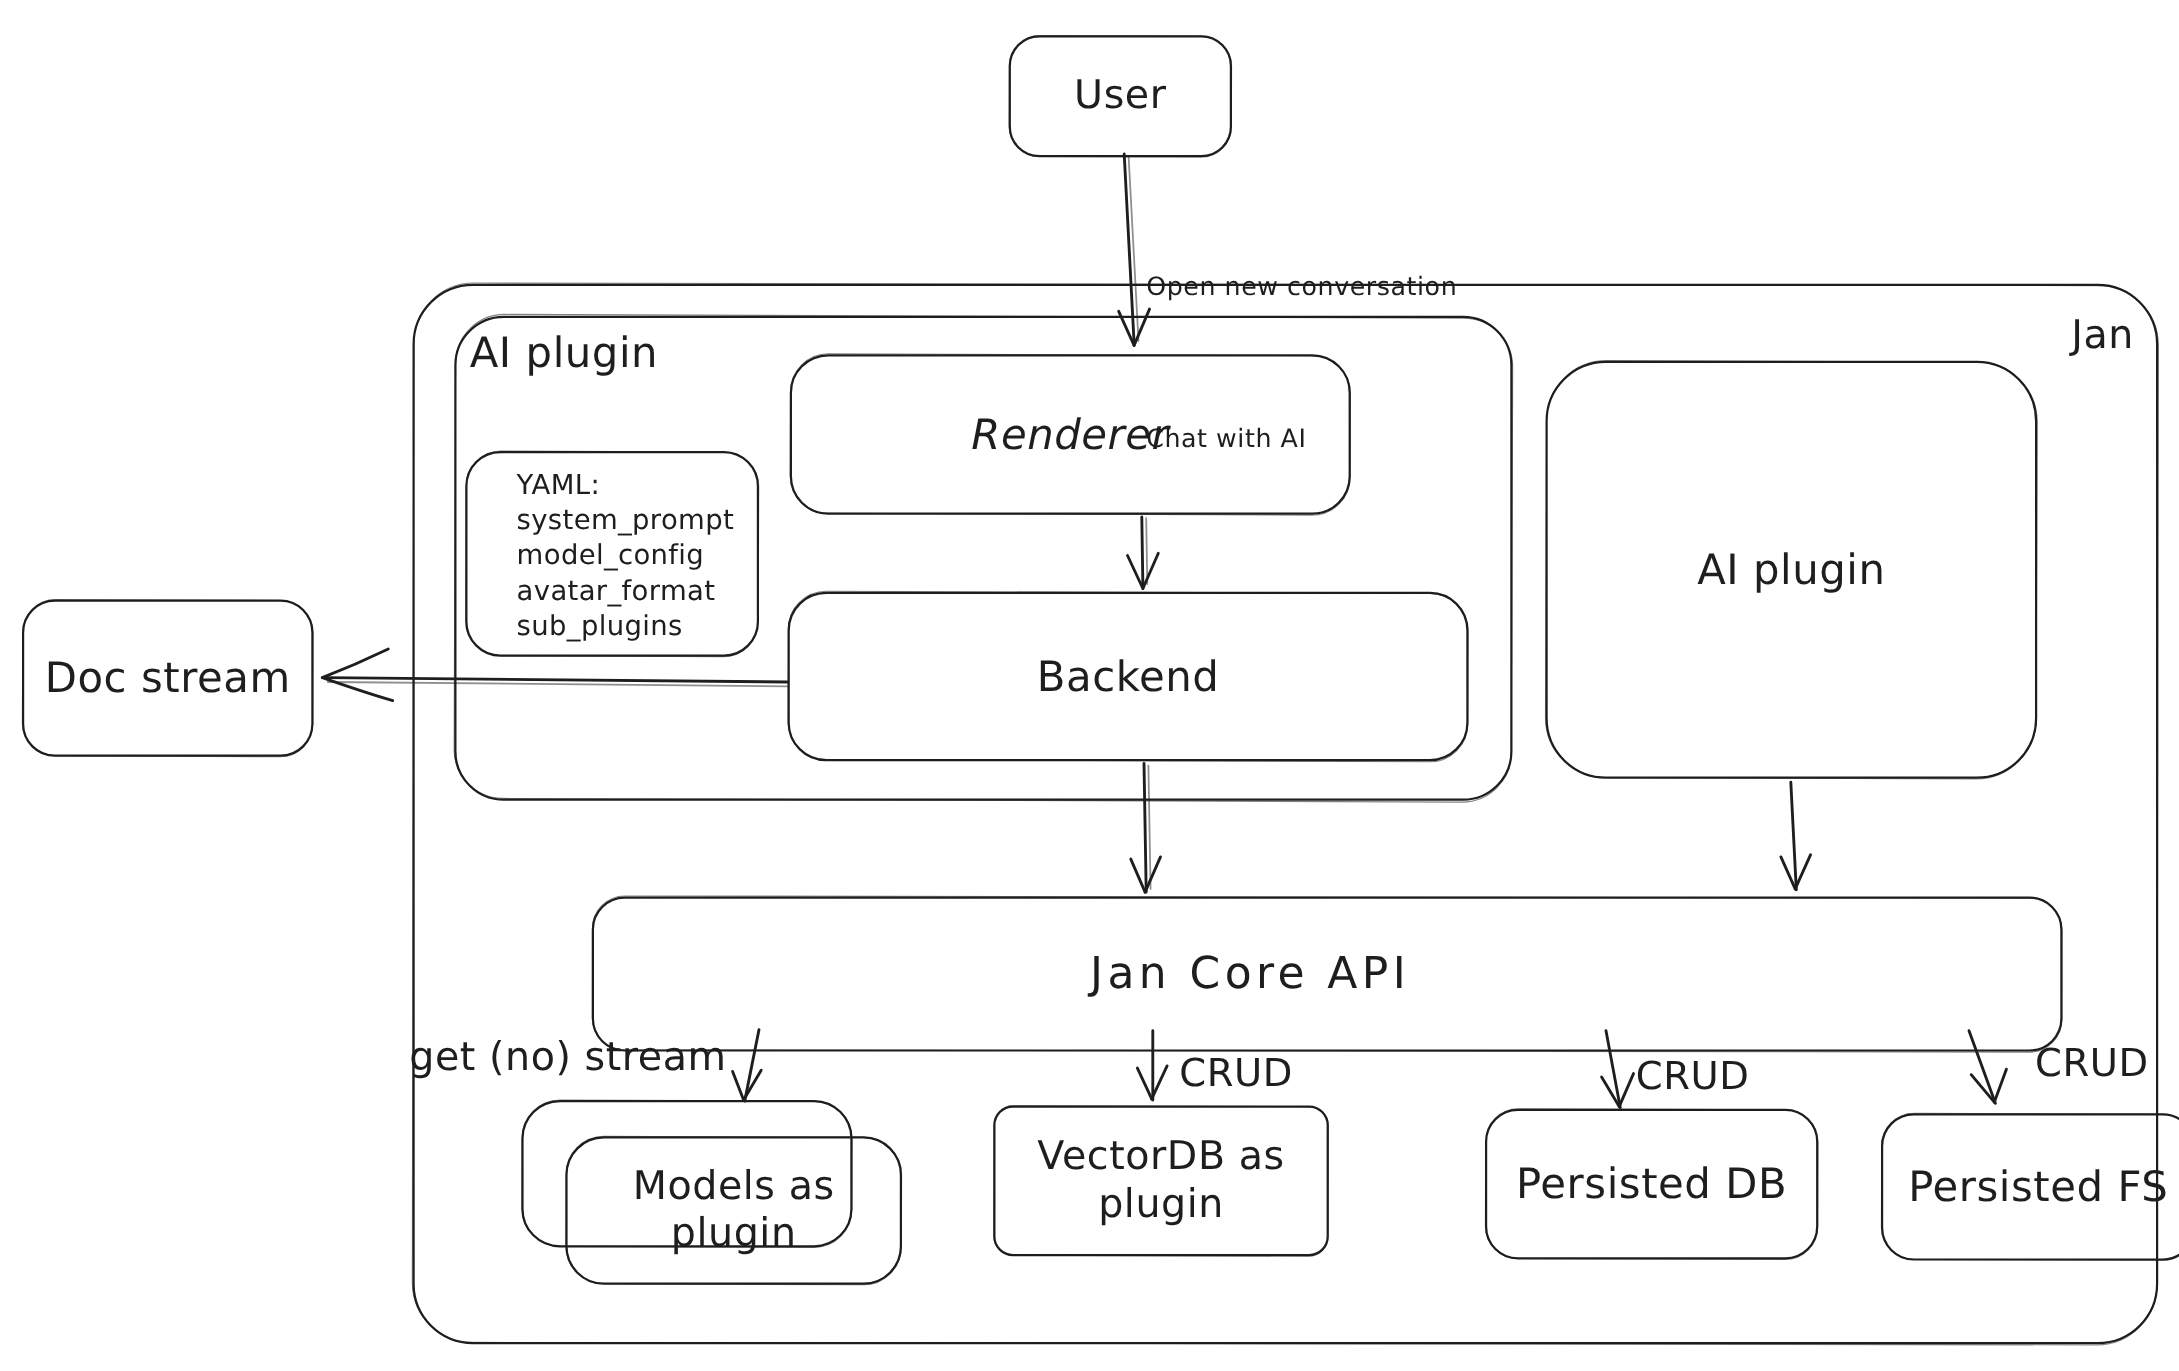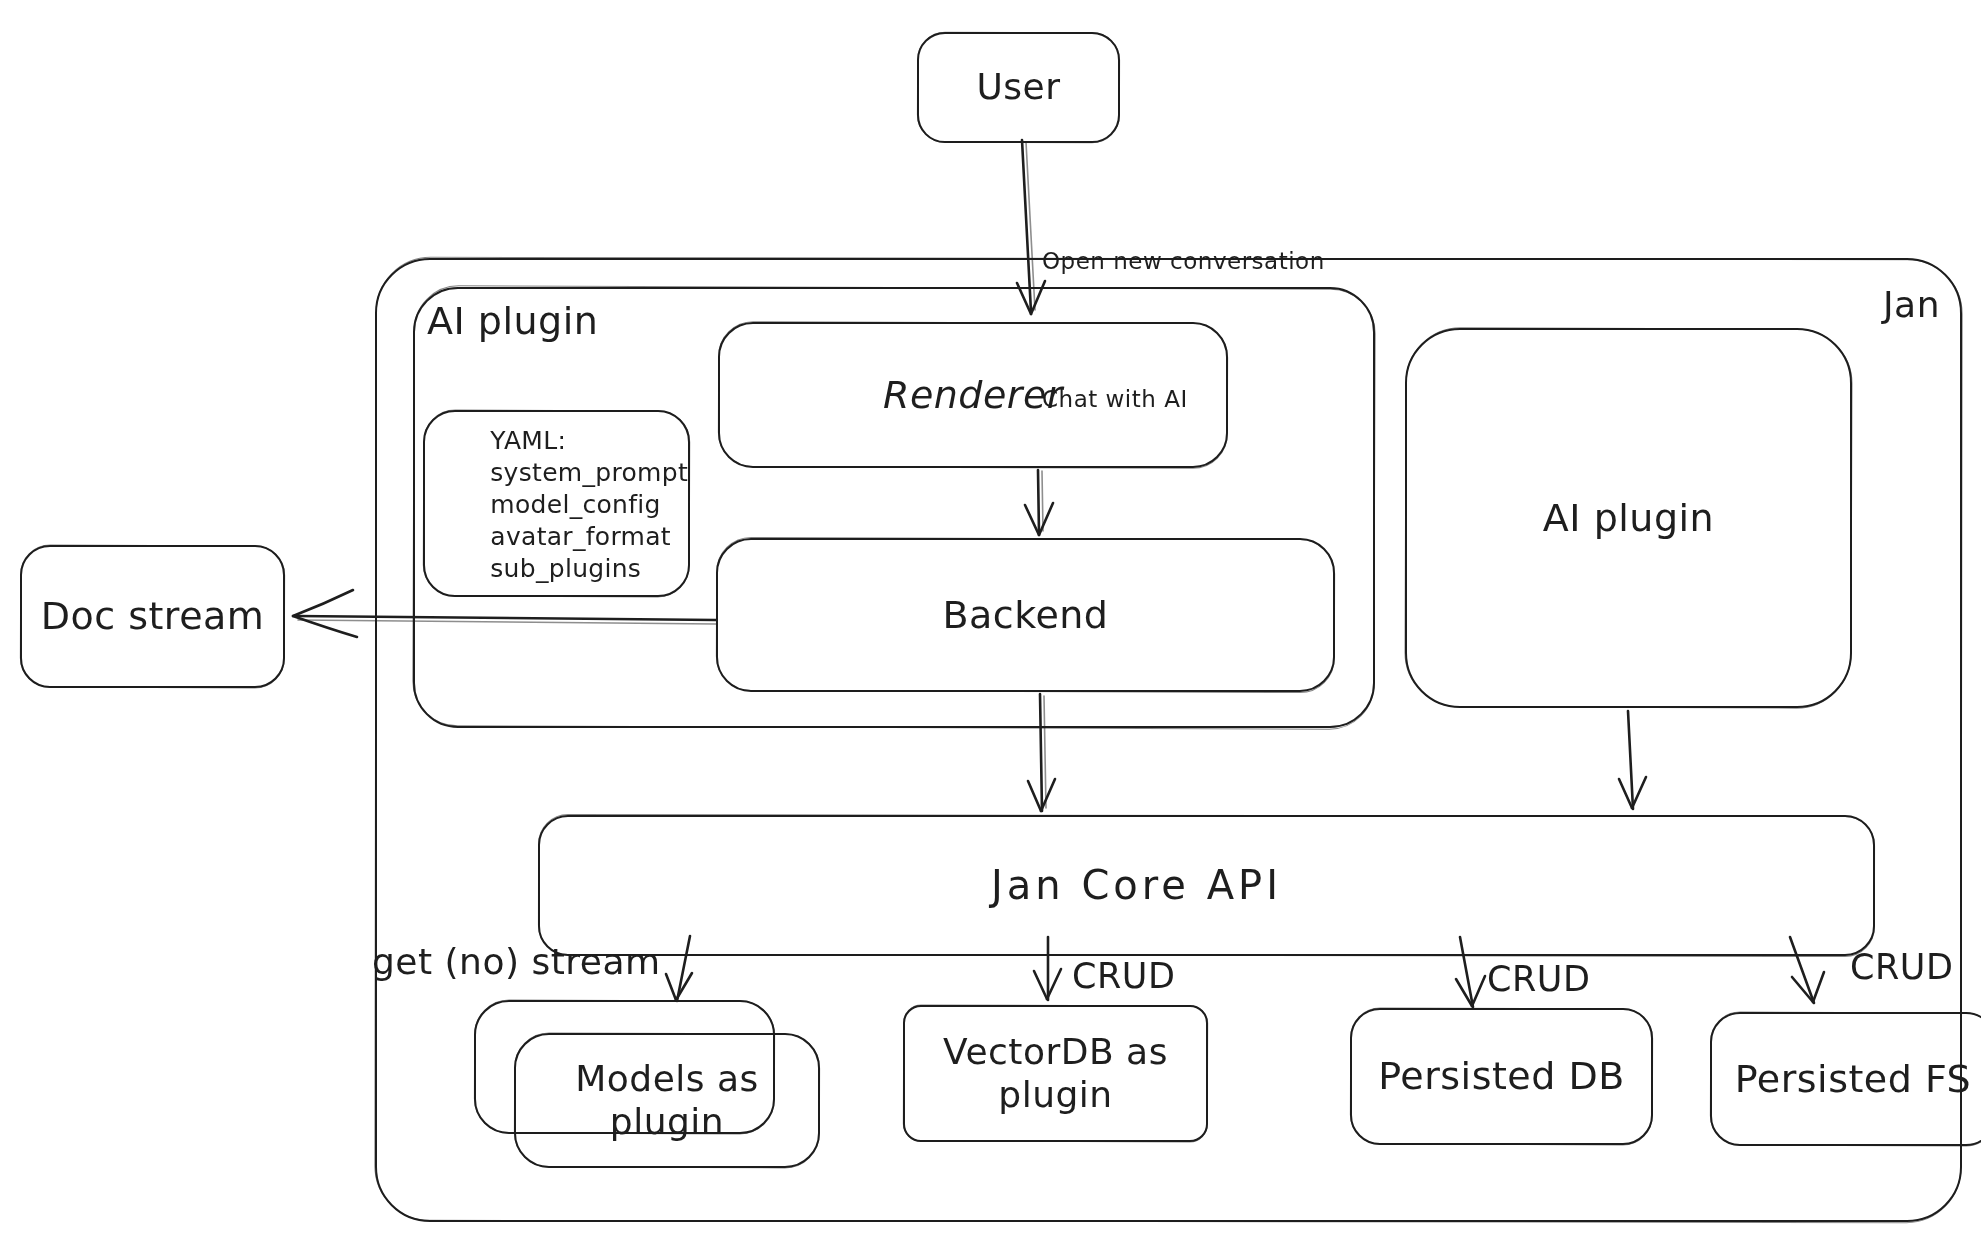--- a/index.html
+++ b/index.html
@@ -112,21 +112,21 @@
   </svg>
 
   <div class="box sketch sketch-soft node" style="left:375px;top:258px;width:1587px;height:964px;border-radius:55px;"></div>
 
   <div class="label" style="left:1790px;top:284px;width:150px;text-align:right;font-size:36px;">Jan</div>
 
   <div class="box sketch node" style="left:413px;top:287px;width:962px;height:441px;border-radius:45px;"></div>
 
   <div class="label" style="left:427px;top:299px;font-size:38px;">AI plugin</div>
 
-  <div class="box sketch node" style="left:423px;top:410px;width:267px;height:187px;border-radius:32px;align-items:flex-start;justify-content:flex-end;">
+  <div class="box sketch node" style="left:423px;top:410px;width:267px;height:187px;border-radius:32px;align-items:flex-start;justify-content:center;">
     <div style="padding:13px 0 0 24px;text-align:left;font-size:25px;line-height:32px;letter-spacing:.3px;">
       <div>YAML:</div>
       <div>system_prompt</div>
       <div>model_config</div>
       <div>avatar_format</div>
       <div>sub_plugins</div>
     </div>
   </div>
 
   <div class="box sketch node" style="left:917px;top:32px;width:203px;height:111px;border-radius:28px;">

